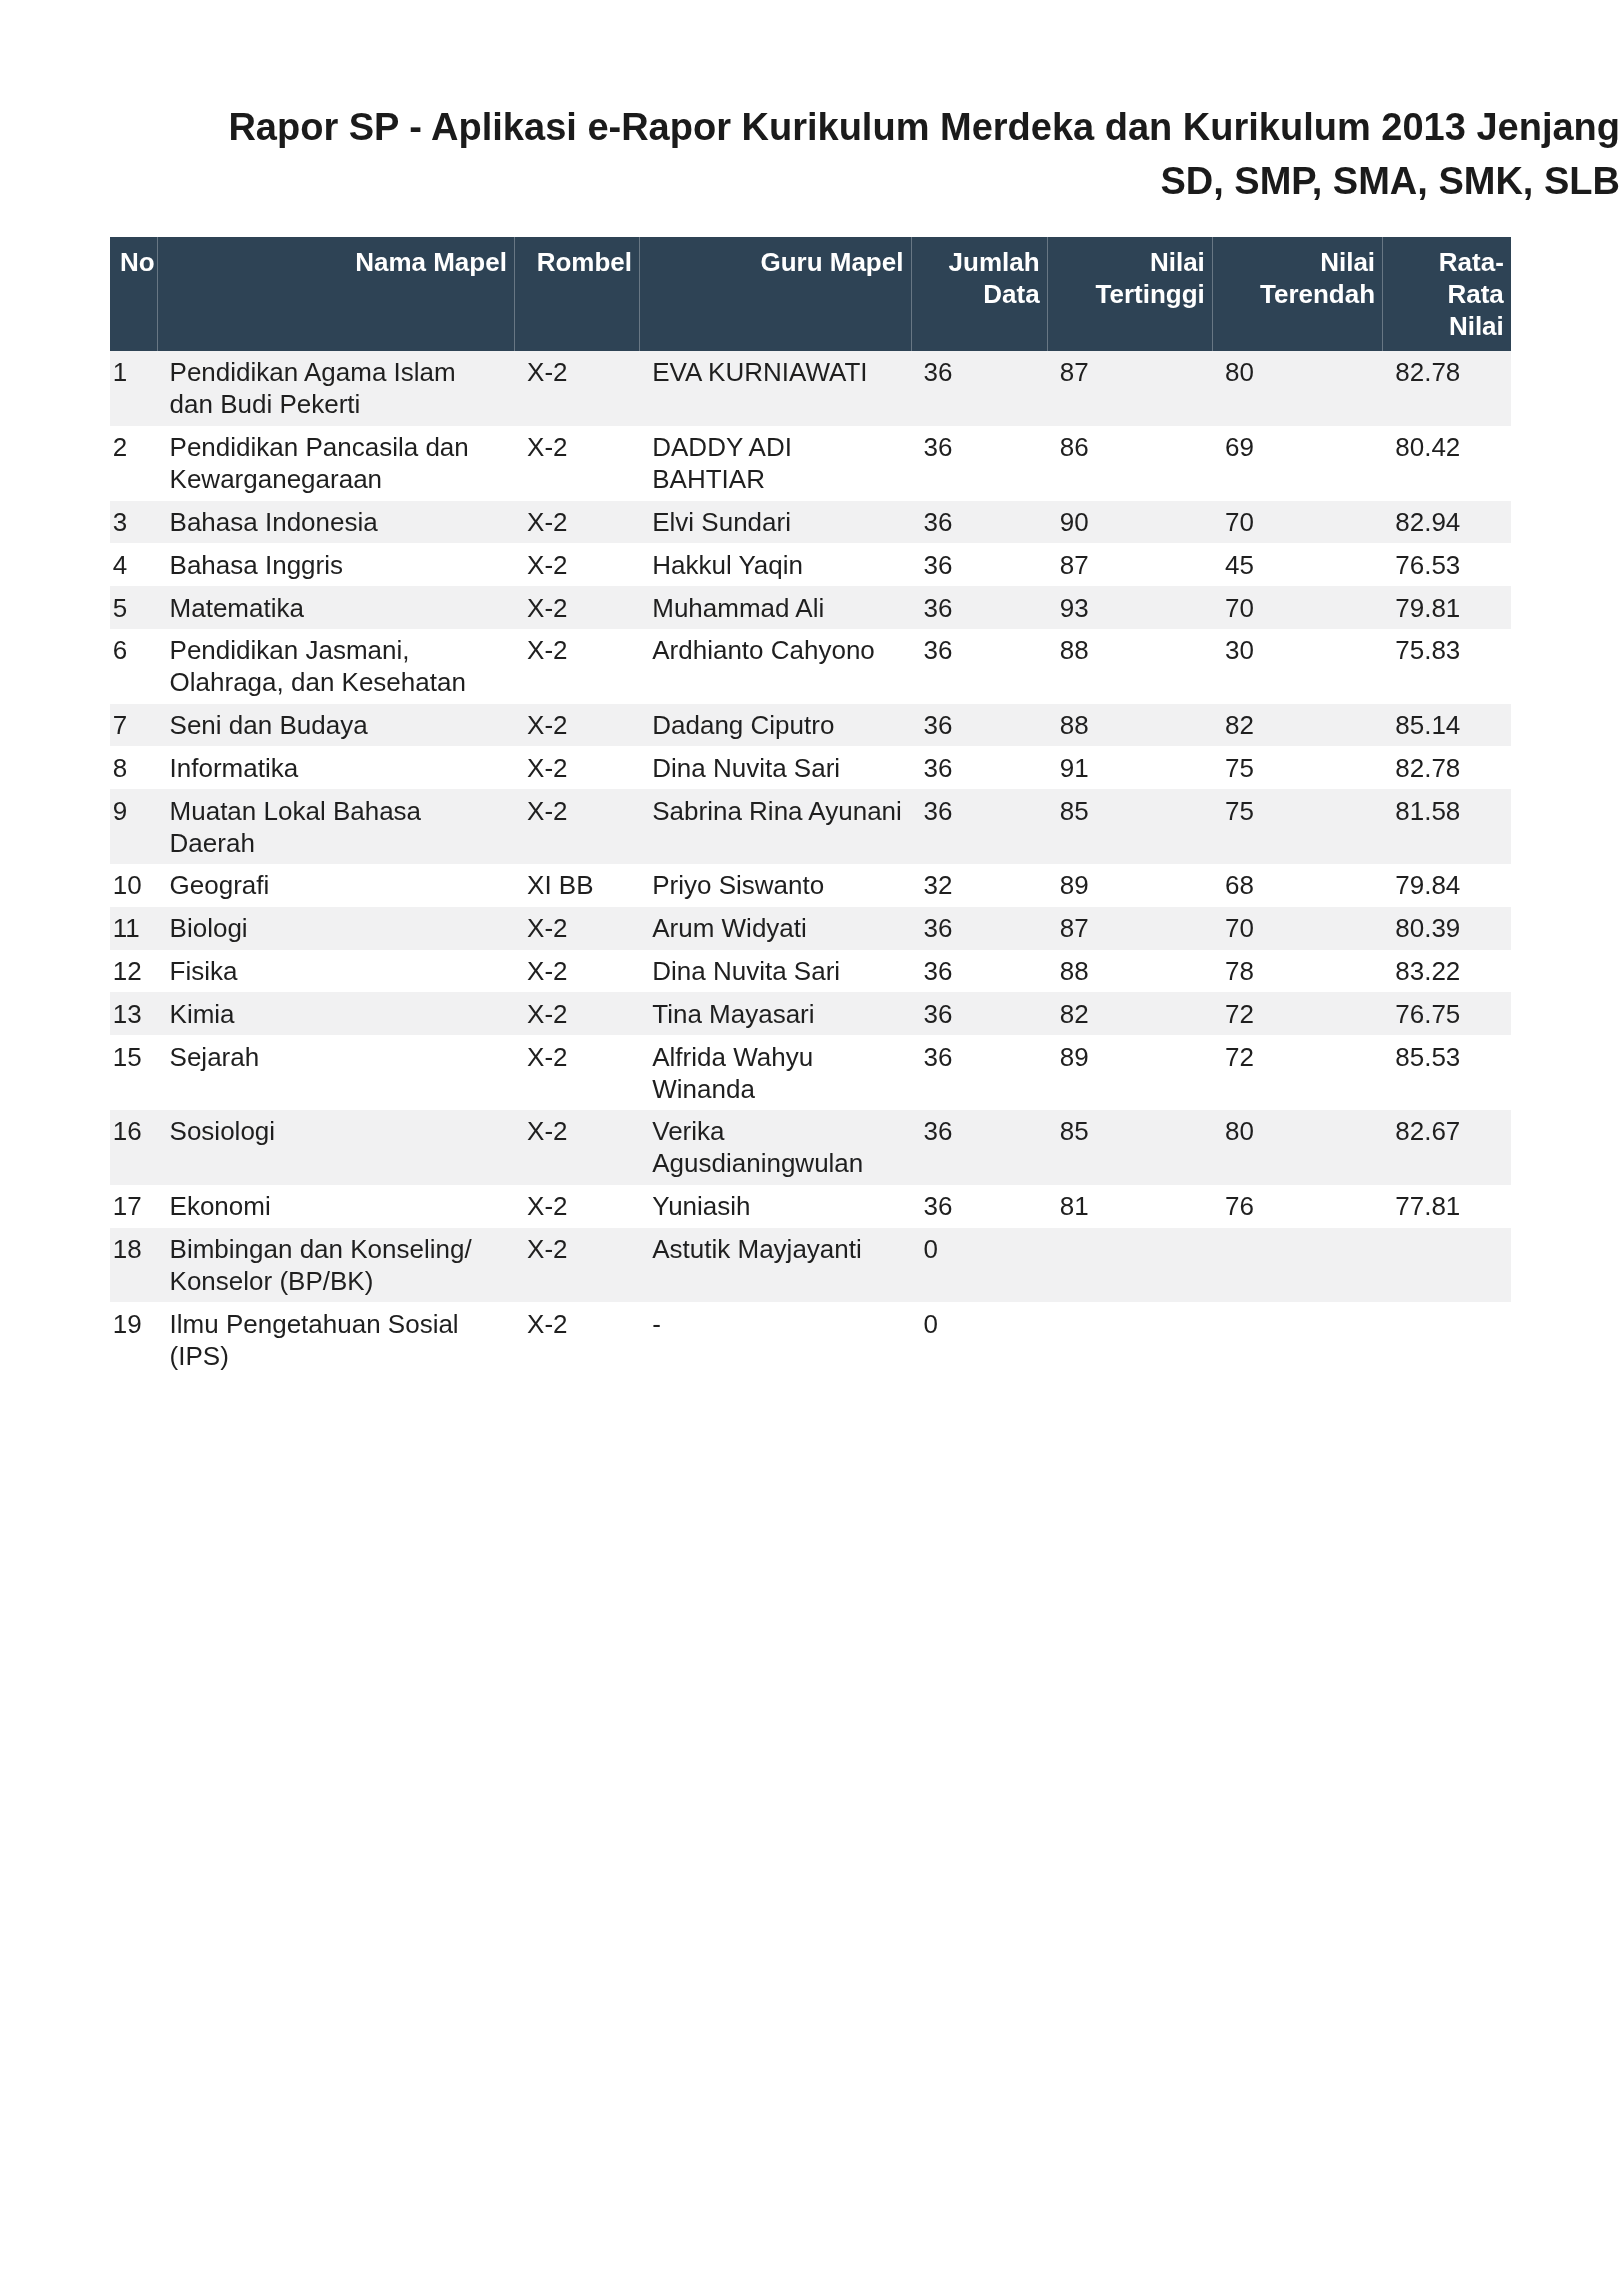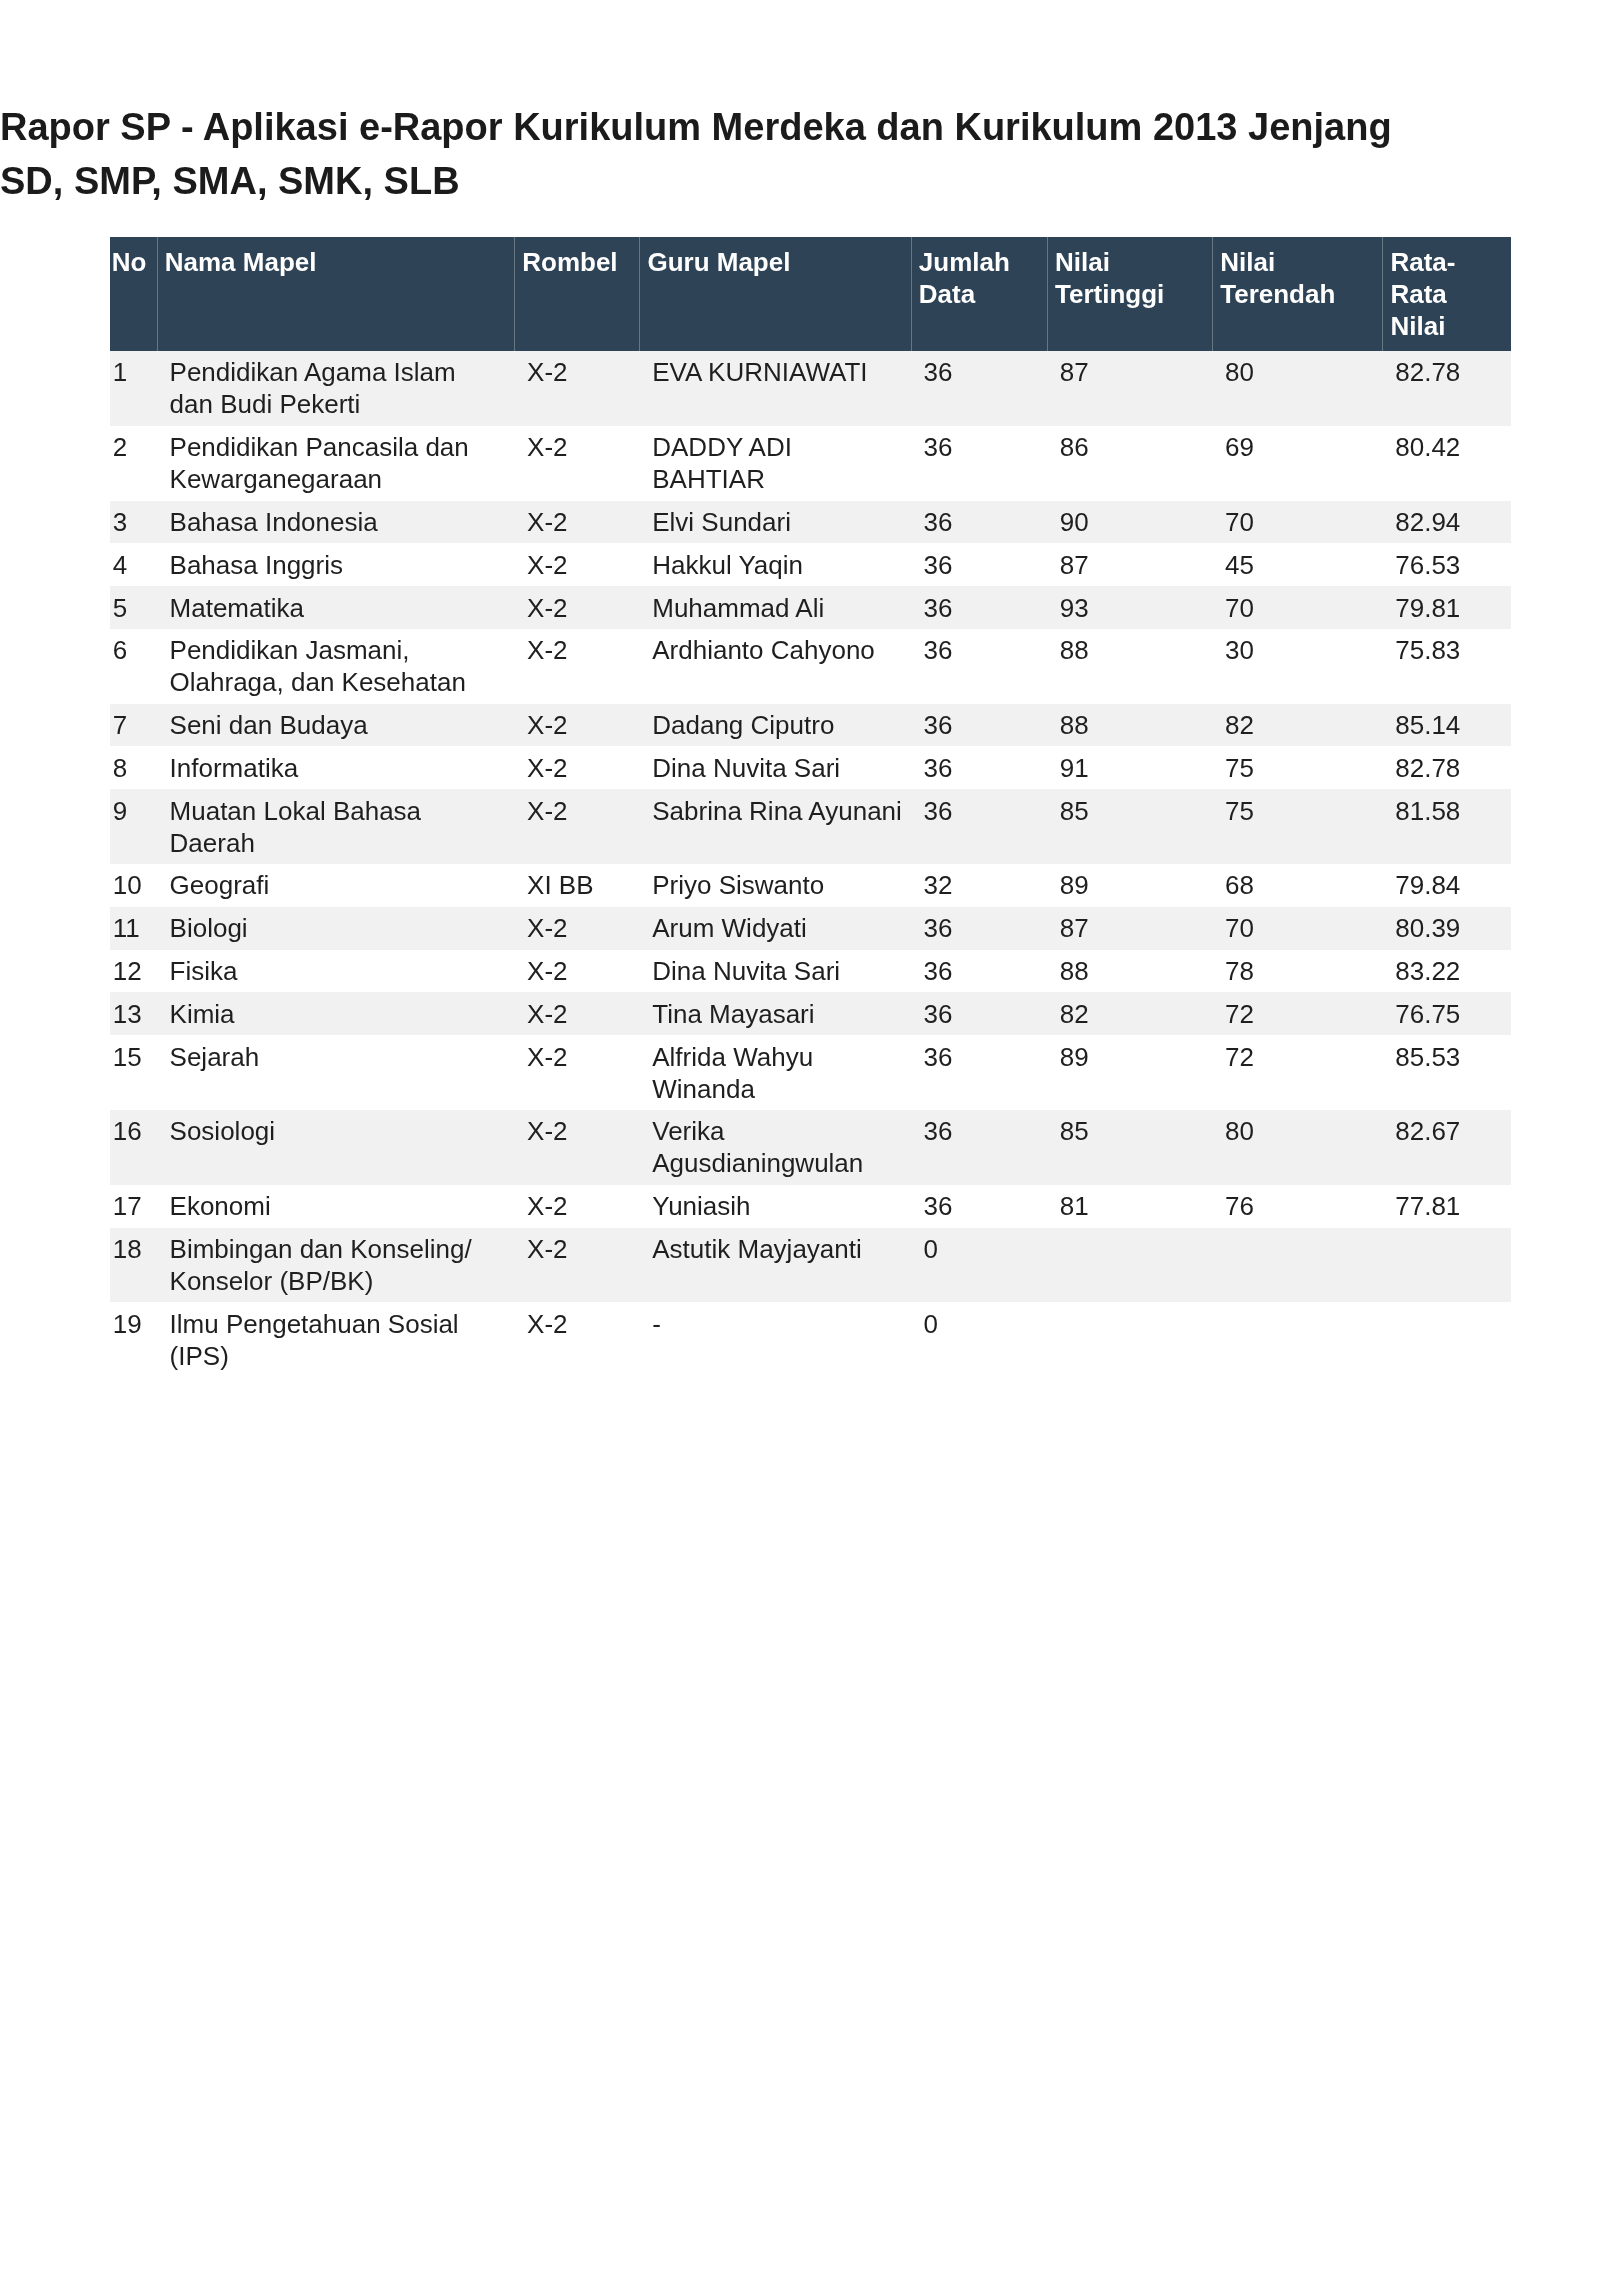--- a/index.html
+++ b/index.html
@@ -5,36 +5,36 @@
   html, body { margin: 0; padding: 0; background: #ffffff; }
   body {
     width: 1620px; height: 2293px;
     position: relative; overflow: hidden;
     font-family: "Liberation Sans", "DejaVu Sans", sans-serif;
     color: #1f1f1f;
     -webkit-font-smoothing: antialiased;
   }
   .page-title {
     position: absolute; top: 100px; left: 0; width: 100%;
-    text-align: left;
+    text-align: right;
     font-size: 38px; font-weight: 700; line-height: 54px;
     color: #1b1b1b; margin: 0;
   }
   table.report {
     position: absolute; left: 110px; top: 237px;
     width: 1401px;
     border-collapse: collapse; table-layout: fixed;
     border-spacing: 0;
   }
   table.report thead th {
     background: #2e4355;
     color: #ffffff;
     font-size: 26px; font-weight: 700; line-height: 32px;
     padding: 9px 7.2px;
-    text-align: left; vertical-align: top;
+    text-align: right; vertical-align: top;
   }
   table.report thead th + th { border-left: 1.8px solid rgba(255,255,255,0.28); }
   table.report thead th.col-no { padding-left: 1.8px; padding-right: 1.8px; }
   table.report td {
     font-size: 26px; line-height: 32px;
     padding: 5.4px 9px 5.4px 12.5px;
     vertical-align: top;
     text-align: left;
     word-wrap: normal;
   }

